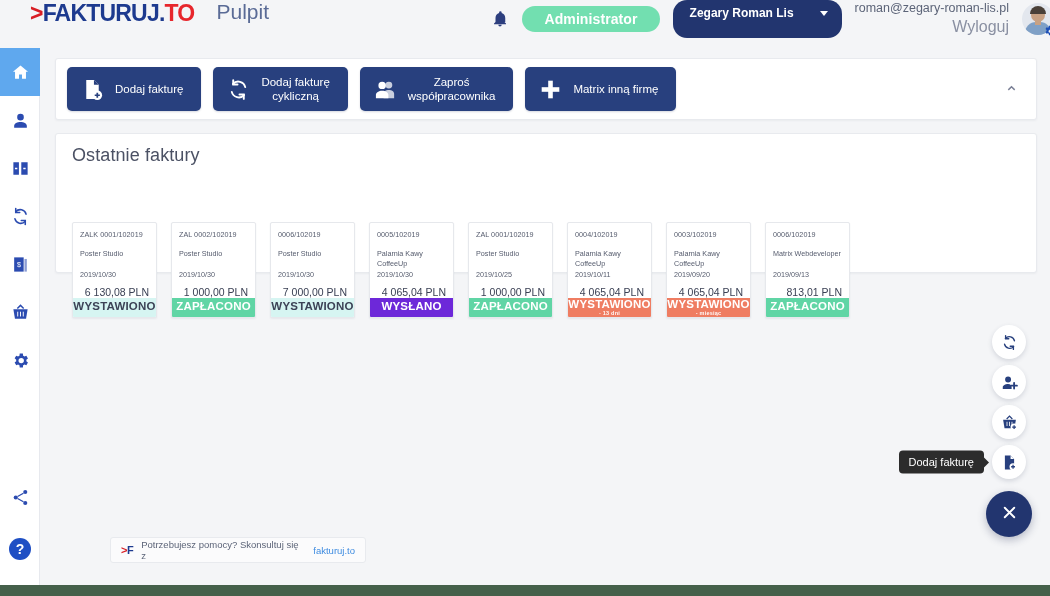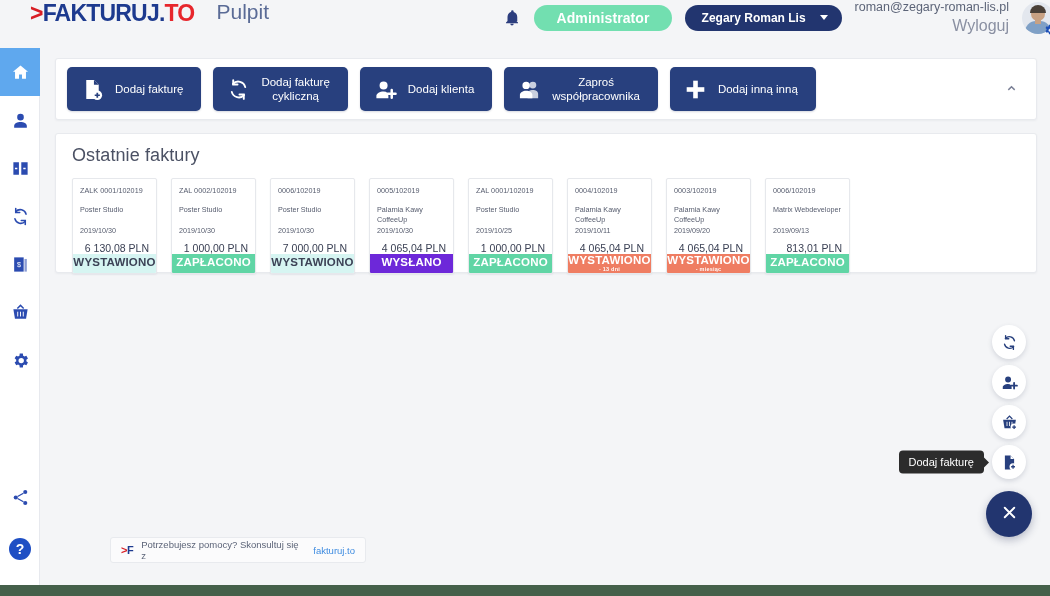--- a/index.html
+++ b/index.html
@@ -23,21 +23,21 @@
   .brand .b-red { color: #e7262c; }
   .page-title { margin-left: 22px; font-size: 21px; color: #5a6b96; font-weight: normal; }
   .top-right { margin-left: auto; display: flex; align-items: center; gap: 13px; padding-right: 12px; }
   .bell-icon { width: 18px; height: 18px; color: #2c3e7e; display: block; }
   .badge-admin {
     background: #72dfb0; color: #ffffff; font-size: 14px; font-weight: bold;
     border-radius: 13px; padding: 6px 22px; line-height: 1; letter-spacing: 0.1px;
   }
   .company-select {
     background: #22356f; color: #ffffff; font-size: 12px; font-weight: bold;
-    border-radius: 14px; padding: 7px 14px 7px 17px; display: flex; align-items: center; gap: 14px;
+    border-radius: 14px; padding: 7px 14px 19px 17px; display: flex; align-items: center; gap: 26px;
     line-height: 1;
   }
   .company-select .caret {
     width: 0; height: 0; border-left: 4px solid transparent; border-right: 4px solid transparent;
     border-top: 5px solid #fff;
   }
   .user-block { text-align: right; line-height: 1.25; }
   .user-email { font-size: 12.5px; color: #5c6478; }
   .user-logout { font-size: 16px; color: #8a90a2; }
   .avatar-wrap { position: relative; width: 32px; height: 32px; }
@@ -92,20 +92,21 @@
   }
   .collapse-btn svg { width: 11px; height: 11px; }
 
   .invoices-panel { position: absolute; left: 15px; top: 85px; width: 982px; height: 140px; }
   .invoices-title { font-size: 18px; color: #4b5164; padding: 11px 0 0 16px; letter-spacing: 0.1px; }
   .cards-row { display: flex; gap: 14px; padding: 12px 0 0 16px; }
   .inv-card {
     width: 85px; height: 96px; background: #ffffff; border: 1px solid #e6e8ec; border-radius: 2px;
     box-shadow: 0 1px 2px rgba(40,50,80,0.07); display: flex; flex-direction: column;
     overflow: hidden;
+    margin-top: 44px;
   }
   .inv-body { flex: 1; padding: 7px 7px 0 7px; position: relative; }
   .inv-num { font-size: 7.2px; color: #555b6d; letter-spacing: 0.05px; }
   .inv-client { font-size: 7.2px; color: #555b6d; margin-top: 10px; line-height: 1.35; min-height: 19px; }
   .inv-date { font-size: 7.2px; color: #555b6d; margin-top: 2px; }
   .inv-amount { font-size: 10.5px; color: #3a4054; text-align: right; margin-top: 7px; }
   .inv-status {
     height: 21px; display: flex; flex-direction: column; align-items: center; justify-content: center;
     font-size: 11.5px; letter-spacing: 0.2px; line-height: 1; font-weight: bold;
   }
@@ -292,49 +293,40 @@
                 <path d="M19 9.5a7.5 7.5 0 0 0-12.8-3.3"></path>
                 <path d="M5 14.5a7.5 7.5 0 0 0 12.8 3.3"></path>
                 <path d="M6.5 2.2v4.5h4.5"></path>
                 <path d="M17.5 21.8v-4.5H13"></path>
               </svg>
           </span>
           <span class="act-label">Dodaj fakturę
 cykliczną</span>
         </div>
 
-        <div class="act-btn">
-          <span class="act-ico">
-            <svg viewBox="0 0 24 24" fill="currentColor">
-                <path d="M10 12a4.2 4.2 0 1 0 0-8.4A4.2 4.2 0 0 0 10 12zm0 2c-4 0-7.5 2-7.5 4.6V21H15v-2.4C15 16 13.5 14 10 14z"></path>
-                <path d="M18.5 12.5v8M14.5 16.5h8" stroke="currentColor" stroke-width="2.6" stroke-linecap="round"></path>
-              </svg>
-          </span>
-          <span class="act-label">Dodaj klienta</span>
-        </div>
 
         <div class="act-btn">
           <span class="act-ico">
             <svg viewBox="0 0 24 24" fill="currentColor">
                 <path d="M15.5 11a3.6 3.6 0 1 0 0-7.2 3.6 3.6 0 0 0 0 7.2zm0 1.6c-3 0-5.5 1.7-5.5 3.8V21h11v-4.6c0-2.1-2.5-3.8-5.5-3.8z" opacity=".75"></path>
                 <path d="M8.5 11.6a3.9 3.9 0 1 0 0-7.8 3.9 3.9 0 0 0 0 7.8zm0 1.7c-3.4 0-6.5 1.9-6.5 4.2V21h13v-3.5c0-2.3-3.1-4.2-6.5-4.2z"></path>
               </svg>
           </span>
           <span class="act-label">Zaproś
 współpracownika</span>
         </div>
 
         <div class="act-btn">
           <span class="act-ico">
             <svg viewBox="0 0 24 24" fill="currentColor">
                 <path d="M9.6 2.8h4.8v18.4H9.6z"></path>
                 <path d="M2.8 9.6h18.4v4.8H2.8z"></path>
               </svg>
           </span>
-          <span class="act-label">Dodaj inną inną</span>
+          <span class="act-label">Matrix inną firmę</span>
         </div>
 
         </div>
       <div class="collapse-btn">
         <span>
           <svg viewBox="0 0 12 12" fill="none" stroke="currentColor" stroke-width="1.6">
               <path d="M2.5 7.5 6 4l3.5 3.5"></path>
             </svg>
         </span>
       </div>

